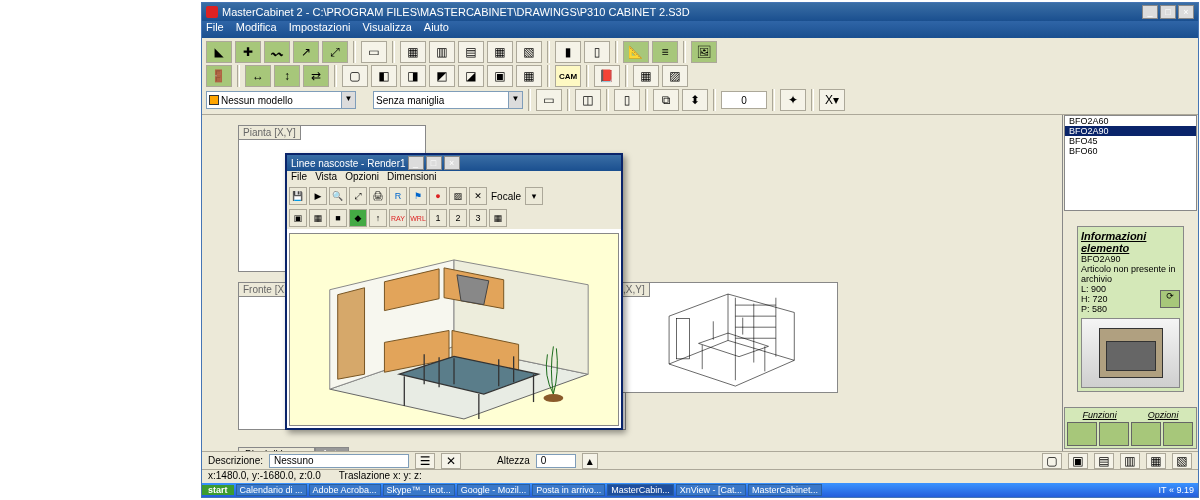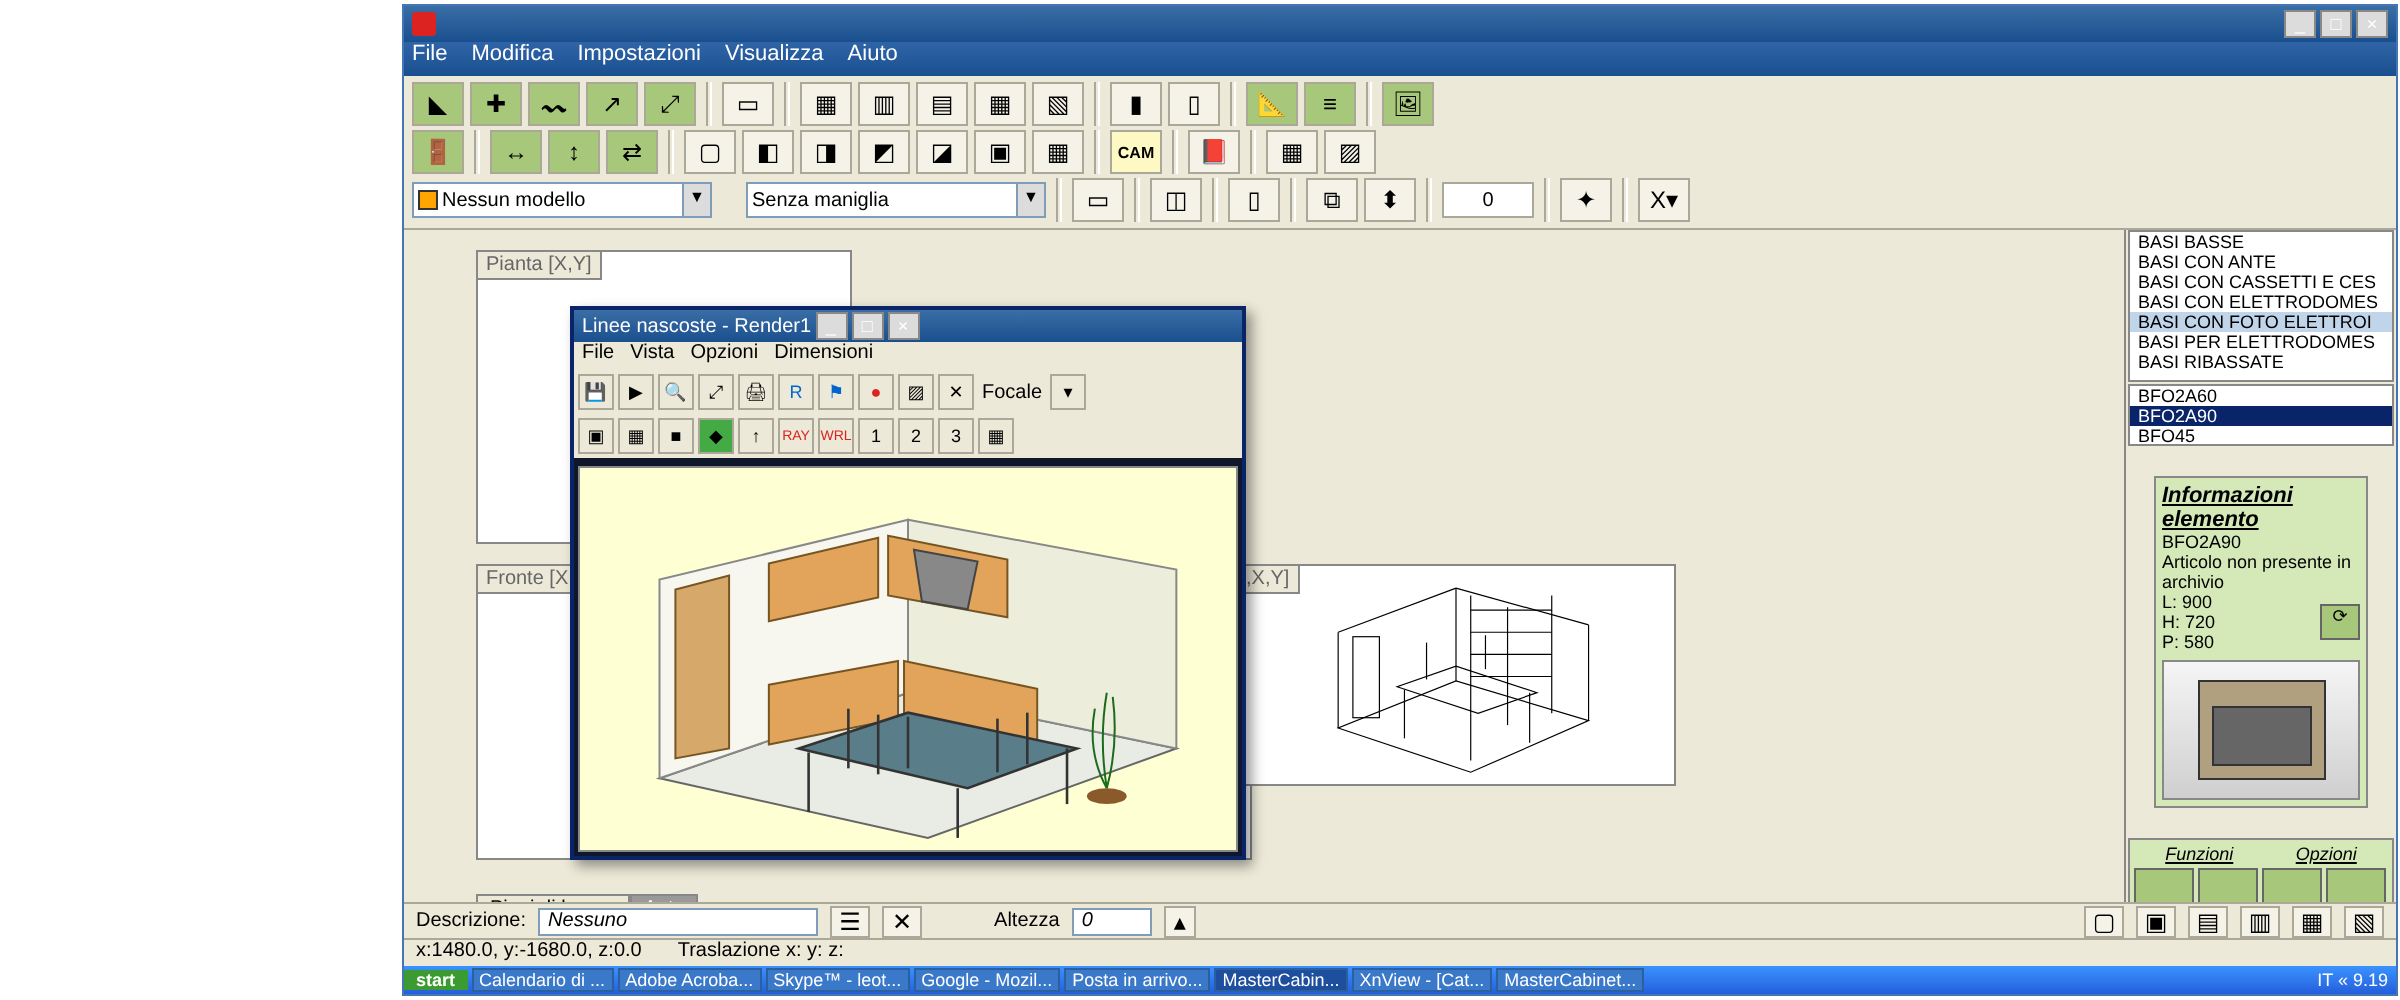--- a/index.html
+++ b/index.html
@@ -25,21 +25,21 @@
   .viewports { flex: 1; background: #ece9d8; position: relative; }
   .vp { position: absolute; border: 1px solid #888; background: #fff; }
   .vp .lab { position: absolute; top: 0; left: 0; font-size: 10px; color: #666; background: #ece9d8; padding: 1px 4px; border-right: 1px solid #888; border-bottom: 1px solid #888; }
   .vp-tl { left: 36px; top: 10px; width: 188px; height: 147px; }
   .vp-tr { left: 416px; top: 10px; width: 220px; height: 150px; }
   .vp-bl { left: 36px; top: 167px; width: 388px; height: 148px; }
   .vp-br { left: 416px; top: 167px; width: 220px; height: 111px; }
   .tabrow { position: absolute; bottom: 0; left: 36px; display: flex; gap: 0; }
   .tab { border: 1px solid #888; background: #ece9d8; padding: 1px 6px; font-size: 10px; cursor: pointer; }
   .tab.off { background: #999; color: #fff; }
-  .renderwin { position: absolute; left: 83px; top: 38px; width: 338px; height: 277px; border: 2px solid #0a246a; background: #0f172a; box-shadow: 3px 3px 6px rgba(0,0,0,0.4); }
+  .renderwin { position: absolute; left: 83px; top: 38px; width: 338px; height: 277px; border: 2px solid #0a246a; background: #ffffff; box-shadow: 3px 3px 6px rgba(0,0,0,0.4); }
   .renderwin .rtitle { height: 16px; background: linear-gradient(#3a6ea5,#1a4f8f); color: #fff; display: flex; align-items: center; padding: 0 4px; font-size: 10px; }
   .renderwin .rmenu { height: 14px; font-size: 10px; color: #000; display: flex; gap: 8px; padding: 0 4px; background: #ece9d8; }
   .rtools { display: flex; flex-wrap: wrap; gap: 2px; padding: 2px; background: #ece9d8; }
   .rbtn { width: 18px; height: 18px; border: 1px solid #aca899; font-size: 9px; display: flex; align-items: center; justify-content: center; }
   .rtxt { font-size: 10px; padding: 0 2px; display: flex; align-items: center; }
   .rcanvas { position: absolute; left: 2px; top: 78px; right: 2px; bottom: 2px; background: #ffffd4; border: 1px solid #888; overflow: hidden; }
   .rightpane { width: 136px; background: #ece9d8; border-left: 1px solid #888; display: flex; flex-direction: column; }
   .brandbox { height: 26px; background: #fff; border: 1px solid #888; margin: 1px; display: flex; align-items: center; justify-content: center; font-style: italic; font-size: 12px; }
   .brandbox .logo { width: 14px; height: 14px; background: #d22; border-radius: 50%; margin-right: 3px; display: inline-block; }
   .catlist, .partlist { background: #fff; border: 1px solid #888; margin: 0 1px 1px; font-size: 9px; overflow: hidden; }
@@ -52,37 +52,38 @@
   .infobox { background: #d4e8b8; border: 1px solid #888; margin: 14px; padding: 3px; font-size: 9px; }
   .infobox .hd { font-weight: bold; font-style: italic; text-decoration: underline; font-size: 11px; }
   .preview { margin-top: 4px; height: 70px; border: 1px solid #888; background: linear-gradient(#f5f5f5,#cfcfcf); display: flex; align-items: center; justify-content: center; }
   .oven { width: 64px; height: 50px; background: #b0a080; border: 1px solid #333; position: relative; }
   .oven::before { content: ""; position: absolute; top: 12px; left: 6px; right: 6px; bottom: 6px; border: 1px solid #333; background: #666; }
   .funcbox { background: #d4e8b8; border: 1px solid #888; margin: 1px; padding: 2px; font-size: 9px; }
   .funcbox .hd2 { display: flex; justify-content: space-around; font-style: italic; text-decoration: underline; }
   .funcbox .btns { display: flex; gap: 2px; margin-top: 2px; }
   .funcbox .fb { width: 30px; height: 24px; background: #a7c77a; border: 1px solid #666; }
   .bottom { position: absolute; left: 0; right: 0; bottom: 28px; height: 18px; background: #ece9d8; border-top: 1px solid #aca899; display: flex; align-items: center; font-size: 10px; gap: 6px; padding: 0 6px; }
-  .bottom .fld { border: 1px solid #7f9db9; background: #fff; height: 14px; padding: 0 4px; font-style: italic; }
+  .bottom .fld { border: 1px solid #7f9db9; background: #fff; height: 14px; padding: 0 4px; }
   .status { position: absolute; left: 0; right: 0; bottom: 14px; height: 14px; background: #ece9d8; border-top: 1px solid #aca899; font-size: 10px; padding: 0 6px; display: flex; gap: 18px; }
   .taskbar { position: absolute; left: 0; right: 0; bottom: 0; height: 14px; background: linear-gradient(#3a93ff,#245edb); color: #fff; font-size: 9px; display: flex; align-items: center; gap: 2px; padding-right: 4px; }
   .taskbar .start { background: #3c9b30; padding: 0 6px; font-weight: bold; }
   .taskbar .tbitem { background: #3a78c9; padding: 0 3px; border: 1px solid #2a5fa0; white-space: nowrap; }
   .taskbar .tbitem.active { background: #1e4f9e; }
   .taskbar .tray { margin-left: auto; }
   .sbtn { width: 20px; height: 18px; background: #a7c77a; border: 1px solid #666; float: right; margin-top: -24px; text-align: center; }
   svg.iso { width: 100%; height: 100%; }
 </style>
 </head>
 <body>
 
 <div class="app">
 
   <div class="titlebar">
     <div class="tb-icon"></div>
+    <span>MasterCabinet 2 - C:\PROGRAM FILES\MASTERCABINET\DRAWINGS\P310 CABINET 2.S3D</span>
     <div class="spacer"></div>
     <div class="wbtn">_</div>
     <div class="wbtn">□</div>
     <div class="wbtn">×</div>
   </div>
 
   <div class="menubar">
     <span>File</span>
     <span>Modifica</span>
     <span>Impostazioni</span>
@@ -291,29 +292,20 @@
         </div>
       </div>
 
       <div class="tabrow">
         <div class="tab">Piani di lavoro</div>
         <div class="tab off">Ante</div>
       </div>
     </div>
 
     <div class="rightpane">
-      <div class="catlist">
-        <div>BASI BASSE</div>
-        <div>BASI CON ANTE</div>
-        <div>BASI CON CASSETTI E CES</div>
-        <div>BASI CON ELETTRODOMES</div>
-        <div class="sel">BASI CON FOTO ELETTROI</div>
-        <div>BASI PER ELETTRODOMES</div>
-        <div>BASI RIBASSATE</div>
-      </div>
       <div class="partlist">
         <div>BFO2A60</div>
         <div class="sel">BFO2A90</div>
         <div>BFO45</div>
         <div>BFO60</div>
 
       </div>
       <div class="infobox">
         <div class="hd">Informazioni elemento</div>
         <div>BFO2A90</div>

